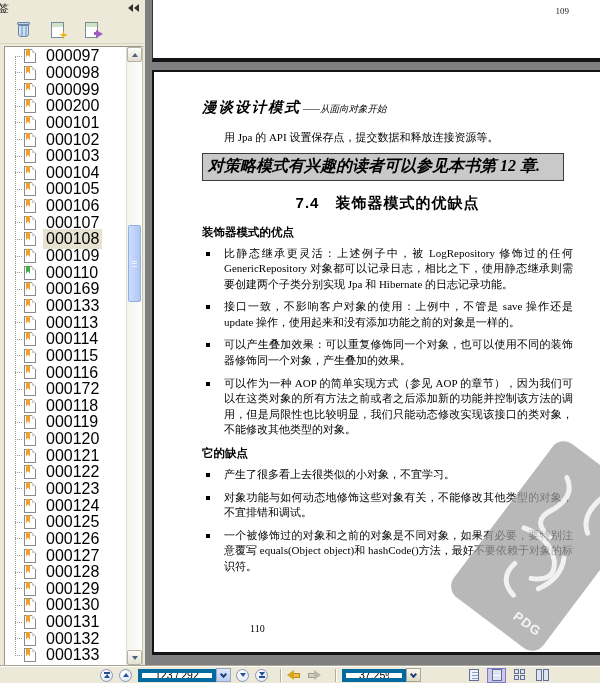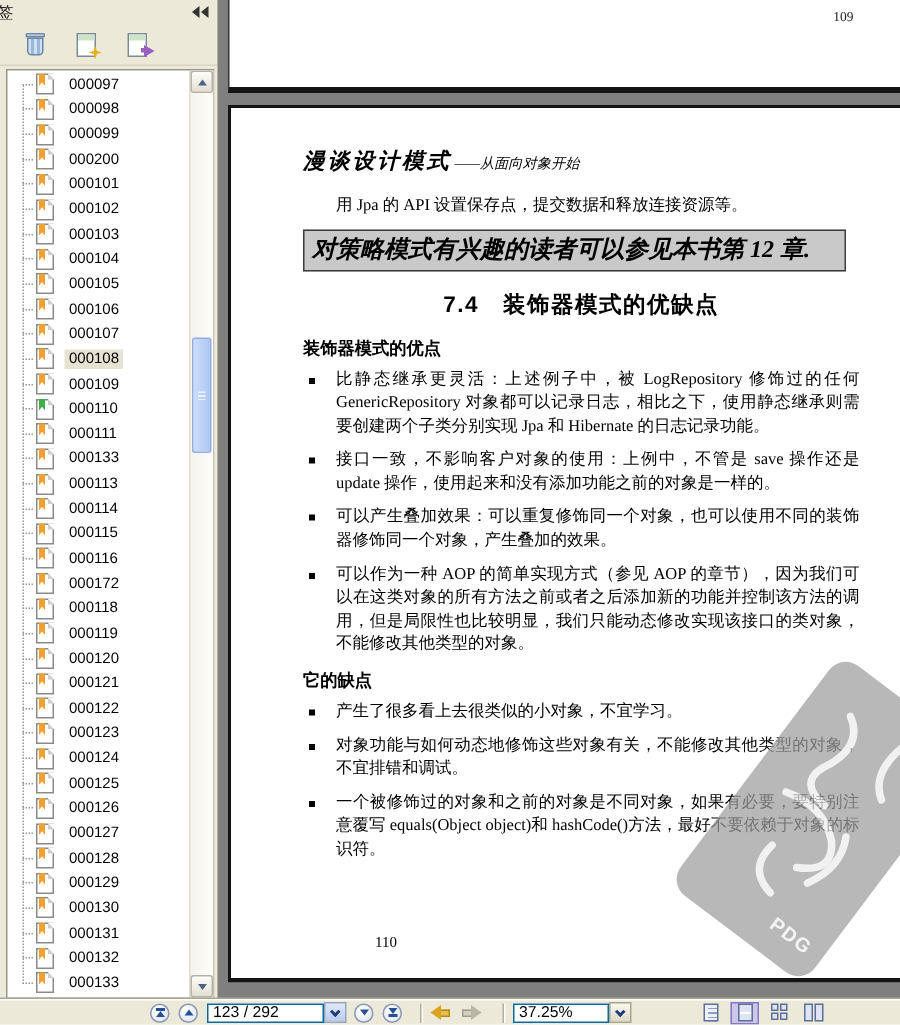--- a/index.html
+++ b/index.html
@@ -35,21 +35,21 @@
   .bm-rows { position:absolute; left:0; top:1px; right:16px; }
   .bm-rows::before { content:""; position:absolute; left:10px; top:8px; bottom:8px; border-left:1px dotted #9a9a9a; }
   .bm-item { height:16.65px; display:flex; align-items:center; position:relative; cursor:pointer; }
   .tree-stub { width:7px; border-top:1px dotted #9a9a9a; margin-left:10px; }
   .bm-icon { width:12px; height:14px; background:#fff; border:1px solid #8a8a8a; position:relative; margin-left:2px; flex:none; }
   .bm-icon::after { content:""; position:absolute; right:-1px; top:-1px; border-style:solid; border-width:0 4px 4px 0; border-color:#cfcfcf #fff; }
   .bm-icon::before { content:""; position:absolute; left:1px; top:-1px; width:4px; height:8px;
       clip-path:polygon(0 0,100% 0,100% 100%,50% 70%,0 100%); }
   .bm-icon.orange::before { background:#f0a030; }
   .bm-icon.green::before  { background:#3fae49; }
-  .bm-label { font-size:10px; color:#000; margin-left:7px; padding:1px 3px; white-space:nowrap; }
+  .bm-label { font-size:16px; color:#000; margin-left:7px; padding:1px 3px; white-space:nowrap; }
   .bm-item.selected .bm-label { background:#e7e3d2; }
 
   
   .vscroll { position:absolute; right:0; top:0; bottom:0; width:16px; background:linear-gradient(90deg,#f4f3ec,#fdfdfa); border-left:1px solid #dedbd0; }
   .sbtn { position:absolute; left:0; width:15px; height:15px; background:linear-gradient(#fdfdfb,#e3e0d0);
       border:1px solid #b5b2a5; border-radius:2px; display:flex; align-items:center; justify-content:center; cursor:pointer; }
   .sbtn.up { top:0; } .sbtn.down { bottom:0; }
   .sb-tri-up { width:0; height:0; border-left:3px solid transparent; border-right:3px solid transparent; border-bottom:4px solid #4d6185; }
   .sb-tri-down { width:0; height:0; border-left:3px solid transparent; border-right:3px solid transparent; border-top:4px solid #4d6185; }
   .sthumb { position:absolute; left:1px; width:13px; top:178px; height:77px; background:linear-gradient(90deg,#cdddfc,#b0c6f2);
@@ -95,22 +95,22 @@
   
   .statusbar { position:absolute; left:0; right:0; bottom:0; height:17px; background:#ece9d8;
       border-top:1px solid #fff; box-shadow:0 -1px 0 #aaa697; display:flex; align-items:center; }
   .sb-spacer { width:100px; }
   .circ-btn { width:13px; height:13px; border-radius:50%; border:1px solid #8a98b8;
       background:radial-gradient(circle at 35% 30%,#ffffff,#dbe2f0); display:flex; flex-direction:column;
       align-items:center; justify-content:center; margin-right:6px; cursor:pointer; flex:none; }
   .tri-up-s { width:0; height:0; border-left:3px solid transparent; border-right:3px solid transparent; border-bottom:4px solid #264f96; }
   .tri-down-s { width:0; height:0; border-left:3px solid transparent; border-right:3px solid transparent; border-top:4px solid #264f96; }
   .mini-bar { width:6px; height:1.5px; background:#264f96; }
-  .sb-input { height:13px; border:1px solid #0369a1; background:#fff; font-size:10.5px;
-      font-family:"Liberation Sans",sans-serif; padding:0 3px; margin-right:0; }
+  .sb-input { height:13px; border:4px solid #0369a1; background:#fff; font-size:10.5px;
+      font-family:"Liberation Sans",sans-serif; padding:0 13px; margin-right:0; }
   .page-input { width:78px; }
   .zoom-input { width:64px; }
   .dd-btn { width:15px; height:14px; border:1px solid #9aa7c4; display:flex; align-items:center; justify-content:center; cursor:pointer; margin-right:5px; flex:none; }
   .dd-btn.blue { background:linear-gradient(#dfe8fa,#b9cbee); }
   .dd-btn.tan { background:linear-gradient(#faf8ef,#ded9c4); border-color:#aaa694; }
   .chev { width:5px; height:5px; border-left:2px solid #1f3d7a; border-bottom:2px solid #1f3d7a; transform:rotate(-45deg); margin-top:-2px; }
   .sb-sep { width:1px; height:13px; background:#b3af9e; box-shadow:1px 0 0 #fff; margin:0 6px; flex:none; }
   .nav-arrow { display:flex; align-items:center; margin-right:8px; cursor:pointer; }
   .nav-arrow .tail { width:6px; height:5px; }
   .nav-arrow .head-left { width:0; height:0; border-top:5.5px solid transparent; border-bottom:5.5px solid transparent; }
@@ -241,21 +241,21 @@
 
         <div class="bm-item">
           <span class="tree-stub"></span>
           <span class="bm-icon green"></span>
           <span class="bm-label">000110</span>
         </div>
 
         <div class="bm-item">
           <span class="tree-stub"></span>
           <span class="bm-icon orange"></span>
-          <span class="bm-label">000111</span>
+          <span class="bm-label">000169</span>
         </div>
 
         <div class="bm-item">
           <span class="tree-stub"></span>
           <span class="bm-icon orange"></span>
           <span class="bm-label">000133</span>
         </div>
 
         <div class="bm-item">
           <span class="tree-stub"></span>

